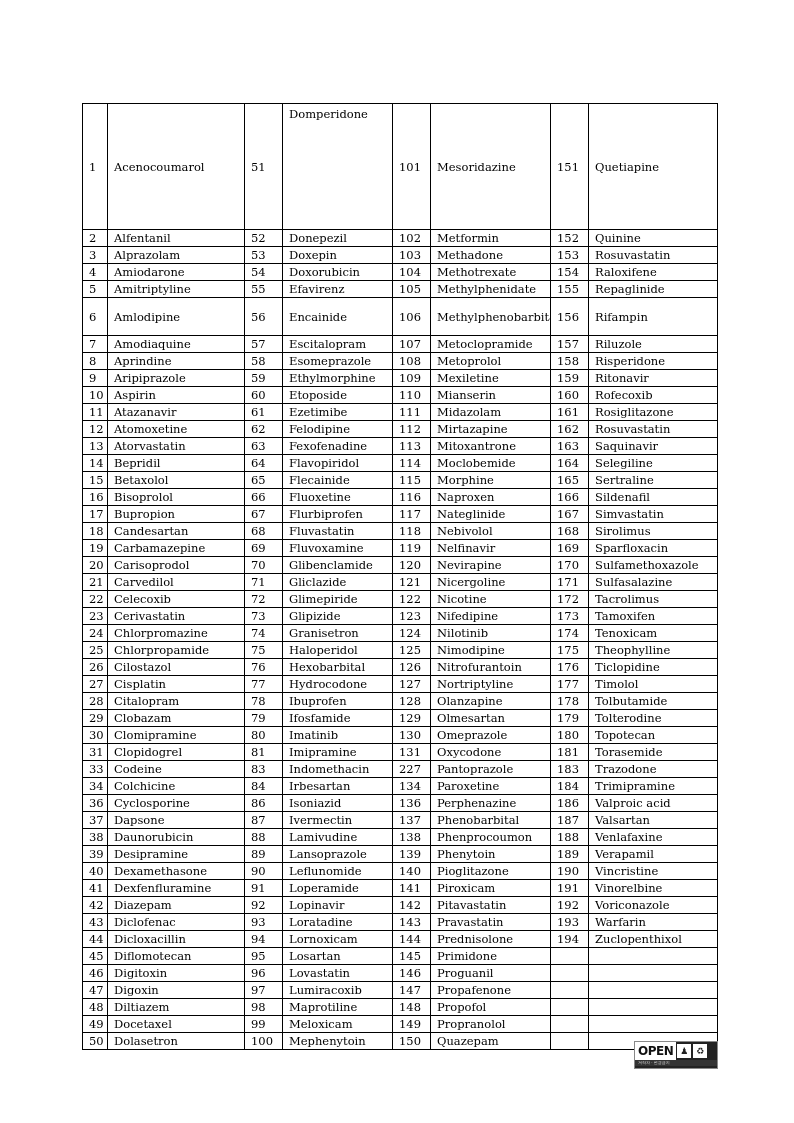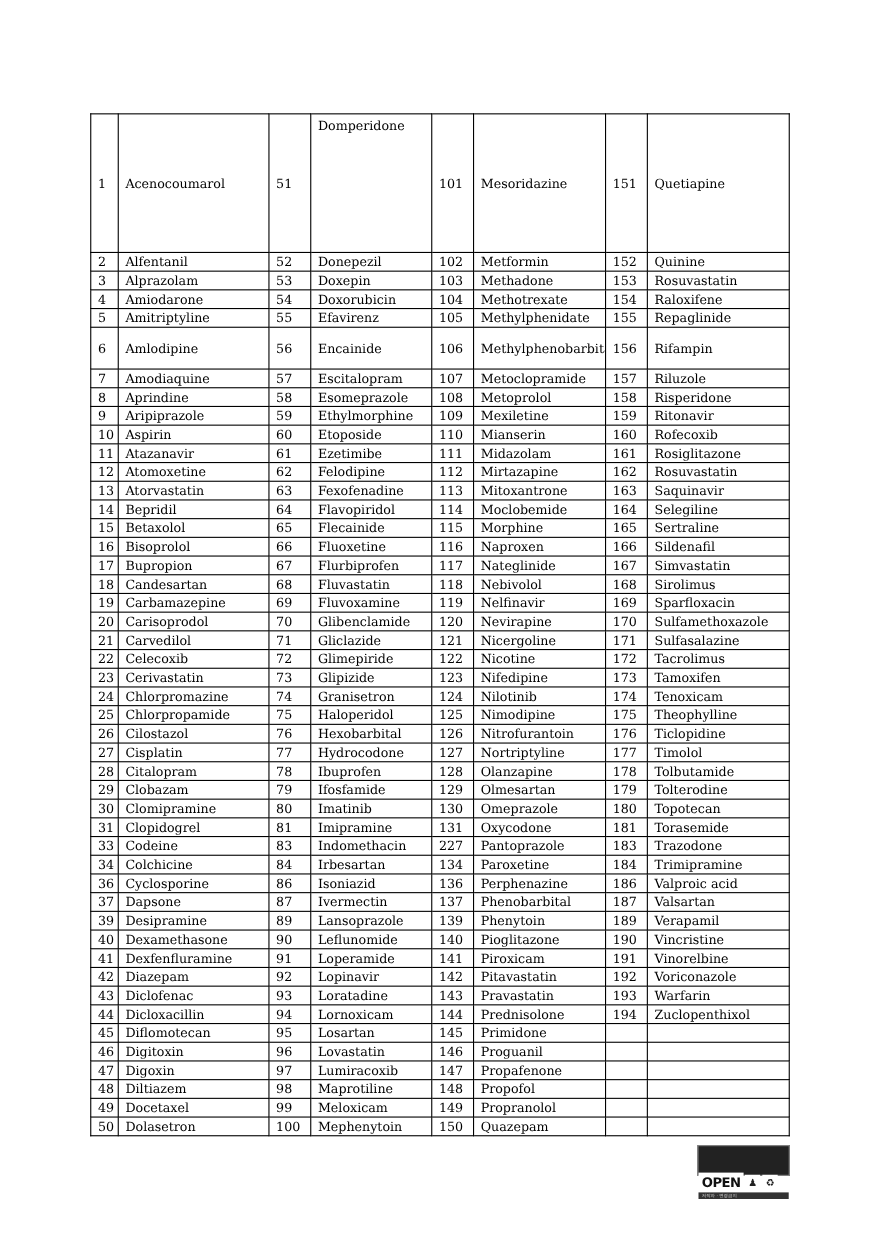--- a/index.html
+++ b/index.html
@@ -12,21 +12,21 @@
   col.c-num1 { width: 25px; } col.c-name1 { width: 137px; }
   col.c-num2 { width: 38px; } col.c-name2 { width: 110px; }
   col.c-num3 { width: 38px; } col.c-name3 { width: 120px; }
   col.c-num4 { width: 38px; } col.c-name4 { width: 129px; }
   tr.first td { height: 123px; }
   tr.first td.top-aligned { vertical-align: top; padding-top: 2px; margin-top: 16px; }
   tr.tall td { height: 37px; }
   td.wrap { white-space: normal; word-break: break-all; line-height: 19px; }
   .badge { position: absolute; left: 634px; top: 1041px; width: 82px; height: 26px;
            background: #222; border: 1px solid #888; display: flex; flex-direction: column; }
-  .badge-top { display: flex; height: 18px; margin-top: 24px; }
+  .badge-top { display: flex; height: 18px; }
   .badge-open { background: #fff; color: #111; font-family: "DejaVu Sans", sans-serif;
                 font-size: 12px; font-weight: bold; line-height: 18px; padding: 0 3px; letter-spacing: -0.5px; }
   .badge-ic { width: 14px; height: 14px; background: #fff; margin: 2px 1px; display: flex;
               align-items: center; justify-content: center; font-size: 9px; color: #222; }
   .badge-bottom { height: 6px; background: #333; font-size: 4px; color: #ddd; line-height: 6px;
                   font-family: "DejaVu Sans", sans-serif; padding-left: 3px; }
 </style>
 </head>
 <body>
 
@@ -386,20 +386,30 @@
         <td>37</td>
         <td>Dapsone</td>
         <td>87</td>
         <td>Ivermectin</td>
         <td>137</td>
         <td>Phenobarbital</td>
         <td>187</td>
         <td>Valsartan</td>
       </tr>
       <tr>
+        <td>38</td>
+        <td>Daunorubicin</td>
+        <td>88</td>
+        <td>Lamivudine</td>
+        <td>138</td>
+        <td>Phenprocoumon</td>
+        <td>188</td>
+        <td>Venlafaxine</td>
+      </tr>
+      <tr>
         <td>39</td>
         <td>Desipramine</td>
         <td>89</td>
         <td>Lansoprazole</td>
         <td>139</td>
         <td>Phenytoin</td>
         <td>189</td>
         <td>Verapamil</td>
       </tr>
       <tr>

